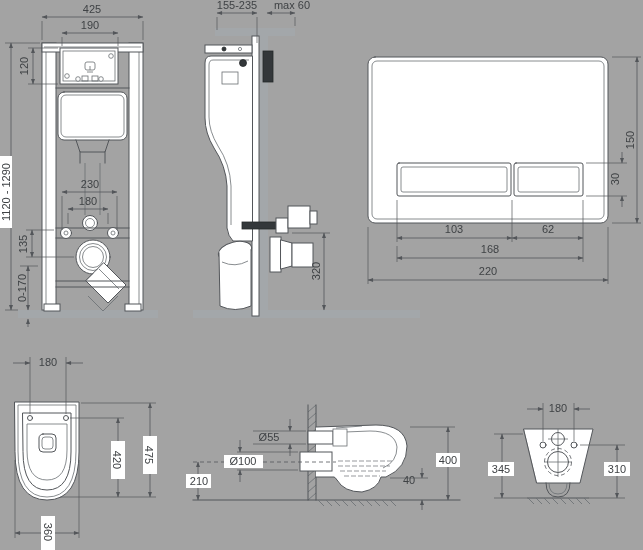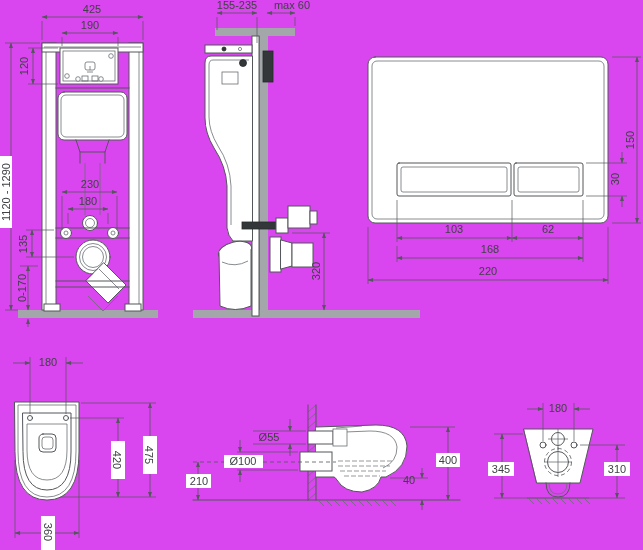--- a/index.html
+++ b/index.html
@@ -1,16 +1,16 @@
 <!DOCTYPE html>
 <html><head>
 <meta charset="utf-8">
 <style>
   html,body{margin:0;padding:0;background:#fff;}
-  #stage{position:relative;width:643px;height:550px;background:#d946ef;overflow:hidden;
+  #stage{position:relative;width:643px;height:550px;background:#a3a3a3;overflow:hidden;
          font-family:"Liberation Sans", sans-serif;}
   svg{display:block}
   .ln{stroke:#53565a;stroke-width:1;fill:none;stroke-linecap:square;}
   .ln2{stroke:#6a6e72;stroke-width:.8;fill:none;}
   .ext{stroke:#53565a;stroke-width:.7;fill:none;}
   .dim{stroke:#53565a;stroke-width:.8;fill:none;}
   .t{font:11px "Liberation Sans", sans-serif;fill:#3f4245;}
   .gray{fill:#a3a7aa;stroke:none;}
   .dark{fill:#33373a;stroke:#25282a;stroke-width:.8;}
   .wh{fill:#ffffff;}

